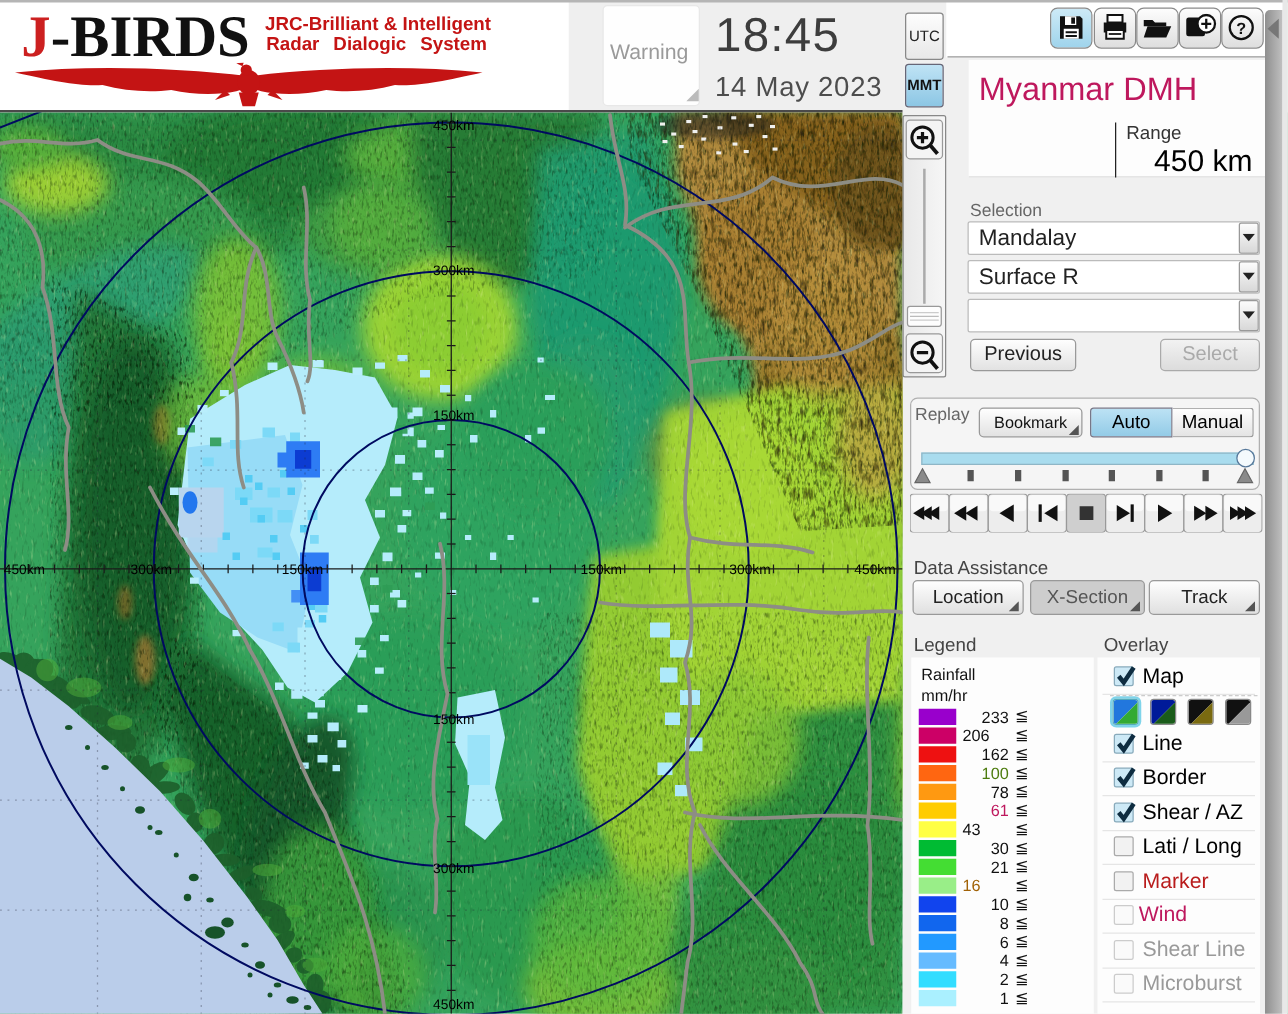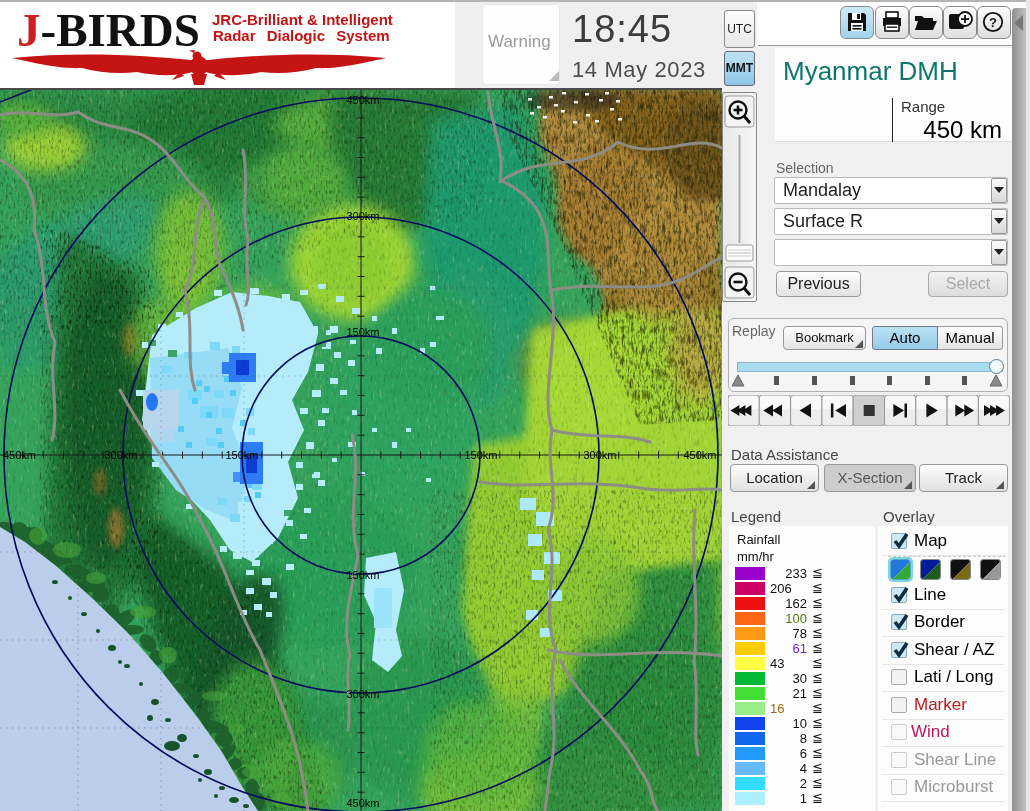--- a/index.html
+++ b/index.html
@@ -65,21 +65,21 @@
 <rect x="13" y="7.2" width="8" height="1.8" fill="#111"></rect>
     <rect x="16.1" y="4" width="1.8" height="8" fill="#111"></rect>
 </svg>
 <svg class="abs" style="left:982px;top:11px" width="22" height="22" viewBox="0 0 22 22">
 <circle cx="11" cy="11" r="9.2" fill="none" stroke="#111" stroke-width="1.8"></circle>
 <text x="11" y="16" text-anchor="middle" font-size="13" font-weight="bold" font-family="Liberation Sans" fill="#111">?</text>
 </svg>
 <div class="abs" style="left:722px;top:46px;width:290px;height:765px;background:#f0f0f0"></div>
 <div class="abs" style="left:758px;top:45px;width:254px;height:1px;background:#999"></div>
 <div class="abs" style="left:775px;top:48px;width:237px;height:94px;background:#fdfdfd;border-bottom:1px solid #ddd"></div>
-<div class="abs" style="left:783px;top:56px;font-size:26px;color:#0f766e">Myanmar DMH</div>
+<div class="abs" style="left:783px;top:56px;font-size:26px;color:#be185d">Myanmar DMH</div>
 <div class="abs" style="left:892px;top:98px;width:1px;height:44px;background:#222"></div>
 <div class="abs" style="left:901px;top:98px;font-size:15px;color:#333">Range</div>
 <div class="abs" style="left:822px;top:116px;width:180px;height:26px;font-size:24px;color:#000;text-align:right">450 km</div>
 <div class="abs" style="left:776px;top:160px;font-size:14px;color:#666">Selection</div>
 <div class="abs" style="left:774px;top:177px;width:234px;height:27px;background:#fff;border:1px solid #bbb;border-radius:2px"></div>
 <div class="abs" style="left:783px;top:180px;font-size:18px;color:#222">Mandalay</div>
 <div class="abs" style="left:991px;top:178px;width:16px;height:25px;background:linear-gradient(#fcfcfc,#d8d8d8);border:1px solid #999;border-radius:2px"></div>
 <svg class="abs" style="left:994px;top:187px" width="10" height="7">
     <path d="M0,0 L10,0 L5,6 Z" fill="#222"></path>
   </svg>
@@ -181,21 +181,21 @@
 <div class="abs" style="left:735px;top:597px;width:30px;height:13px;background:#ee1111"></div>
 <div class="abs" style="left:770px;top:596px;width:37px;font-size:13px;color:#111;text-align:right">162</div>
 <div class="abs" style="left:812px;top:595px;font-size:13px;color:#111">≦</div>
 <div class="abs" style="left:735px;top:612px;width:30px;height:13px;background:#ff6611"></div>
 <div class="abs" style="left:770px;top:611px;width:37px;font-size:13px;color:#4d7c0f;text-align:right">100</div>
 <div class="abs" style="left:812px;top:610px;font-size:13px;color:#111">≦</div>
 <div class="abs" style="left:735px;top:627px;width:30px;height:13px;background:#ff9911"></div>
 <div class="abs" style="left:770px;top:626px;width:37px;font-size:13px;color:#111;text-align:right">78</div>
 <div class="abs" style="left:812px;top:625px;font-size:13px;color:#111">≦</div>
 <div class="abs" style="left:735px;top:642px;width:30px;height:13px;background:#ffcc00"></div>
-<div class="abs" style="left:770px;top:641px;width:37px;font-size:13px;color:#6d28d9;text-align:right">61</div>
+<div class="abs" style="left:770px;top:641px;width:37px;font-size:13px;color:#be185d;text-align:right">61</div>
 <div class="abs" style="left:812px;top:640px;font-size:13px;color:#111">≦</div>
 <div class="abs" style="left:735px;top:657px;width:30px;height:13px;background:#ffff44"></div>
 <div class="abs" style="left:770px;top:656px;width:37px;font-size:13px;color:#111;">43</div>
 <div class="abs" style="left:812px;top:655px;font-size:13px;color:#111">≦</div>
 <div class="abs" style="left:735px;top:672px;width:30px;height:13px;background:#00bb33"></div>
 <div class="abs" style="left:770px;top:671px;width:37px;font-size:13px;color:#111;text-align:right">30</div>
 <div class="abs" style="left:812px;top:670px;font-size:13px;color:#111">≦</div>
 <div class="abs" style="left:735px;top:687px;width:30px;height:13px;background:#44dd33"></div>
 <div class="abs" style="left:770px;top:686px;width:37px;font-size:13px;color:#111;text-align:right">21</div>
 <div class="abs" style="left:812px;top:685px;font-size:13px;color:#111">≦</div>

